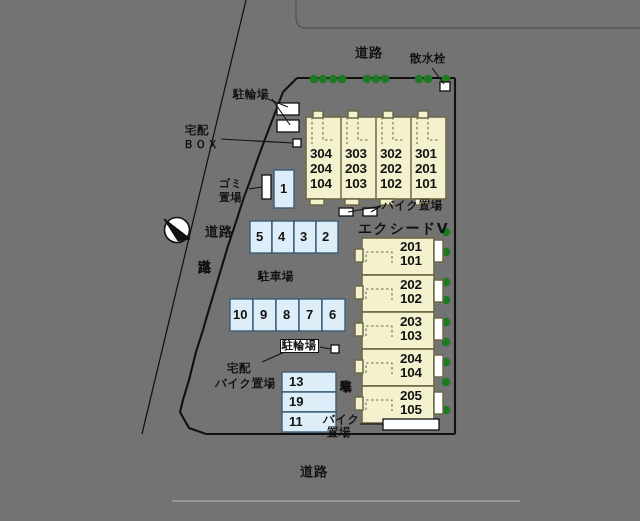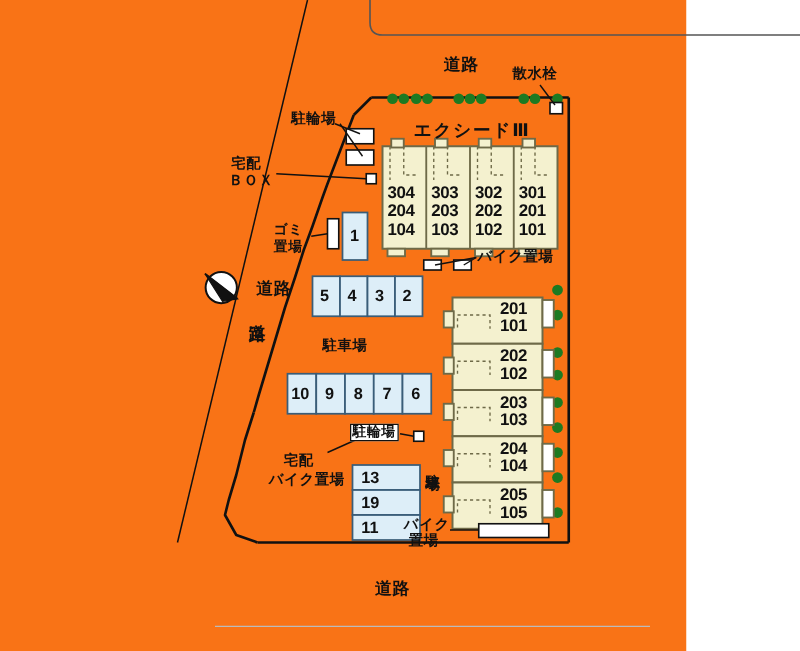--- a/index.html
+++ b/index.html
@@ -9,23 +9,23 @@
   }
   body {
     width: 640px;
     height: 521px;
     font-family: "DejaVu Sans", "Liberation Sans", sans-serif;
     color: #1a1a1a;
     overflow: hidden;
   }
   #plan {
     position: relative;
-    width: 549px;
+    width: 640px;
     height: 521px;
-    background: #f97316;
+    background: #737373;
   }
   #plan svg {
     position: absolute;
     left: 0;
     top: 0;
   }
   .lbl {
     position: absolute;
     white-space: nowrap;
     line-height: 1.05;
@@ -281,21 +281,21 @@
   <div class="lbl jp small-jp" style="left:410px; top:52px;">散水栓</div>
 
   <div class="lbl jp small-jp" style="left:233px; top:88px;">駐輪場</div>
 
   <div class="lbl jp small-jp" style="left:185px; top:124px;">宅配</div>
   <div class="lbl jp small-jp" style="left:183px; top:138px;">ＢＯＸ</div>
 
   <div class="lbl jp tiny-jp" style="left:219px; top:178px;">ゴミ</div>
   <div class="lbl jp tiny-jp" style="left:219px; top:192px;">置場</div>
 
-  <div class="lbl jp bldg-title" style="left:331px; top:98px;">エクシードⅢ</div>
+  <div class="lbl jp bldg-title" style="left:358px; top:221px;">エクシードⅤ</div>
 
   <div class="lbl num unitnum" style="left:310px; top:147px;">304</div>
   <div class="lbl num unitnum" style="left:310px; top:162px;">204</div>
   <div class="lbl num unitnum" style="left:310px; top:177px;">104</div>
 
   <div class="lbl num unitnum" style="left:345px; top:147px;text-align:right;">303</div>
   <div class="lbl num unitnum" style="left:345px; top:162px;">203</div>
   <div class="lbl num unitnum" style="left:345px; top:177px;">103</div>
 
   <div class="lbl num unitnum" style="left:380px; top:147px;">302</div>

